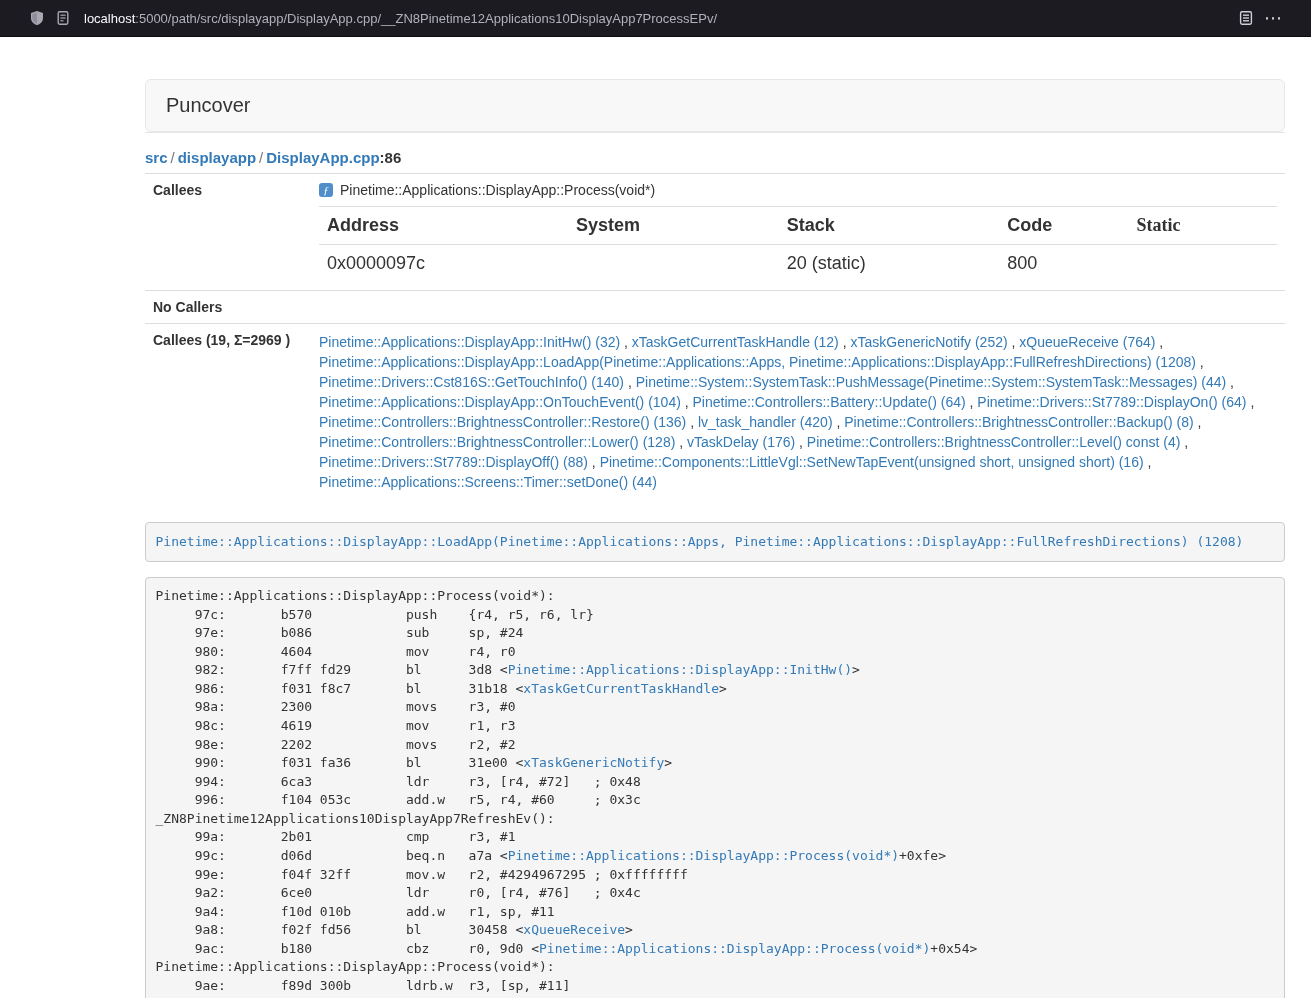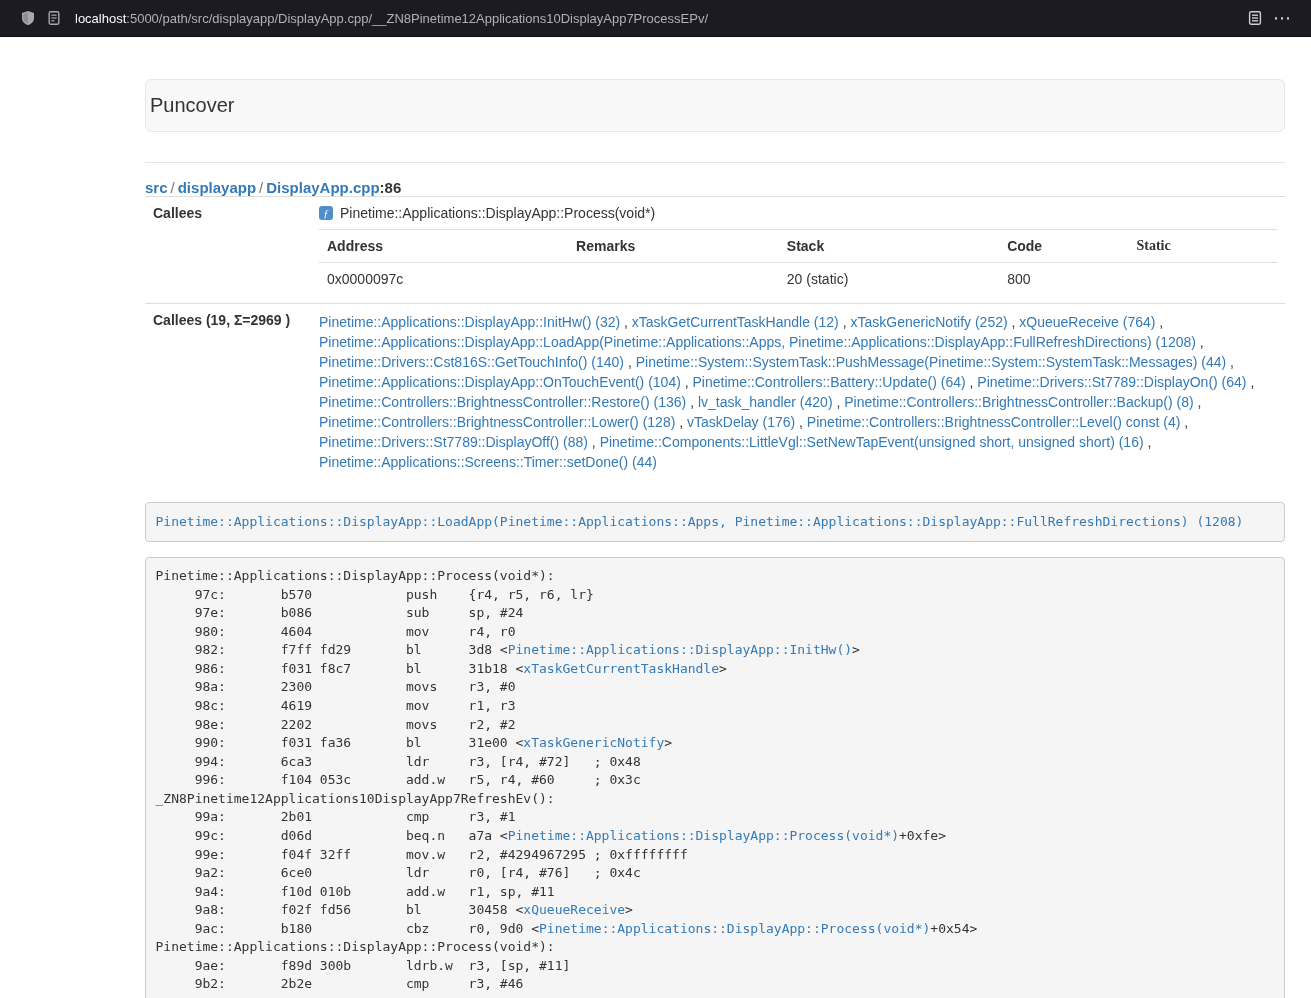--- a/index.html
+++ b/index.html
@@ -8,68 +8,68 @@
     background: #ffffff;
     font-family: "Liberation Sans", sans-serif;
     font-size: 14px; color: #333;
   }
   a { color: #337ab7; text-decoration: none; cursor: pointer; }
 
   
   .chrome {
     height: 36px; background: #1c1b22;
     border-bottom: 1px solid #0c0c0d;
-    display: flex; align-items: center; padding: 0 15px;
+    display: flex; align-items: center; padding: 0 24px;
   }
   .chrome-icon {
     display: inline-flex; align-items: center; justify-content: center;
     width: 26px; height: 26px; flex: 0 0 auto;
   }
   .urlbar {
     flex: 1 1 auto; font-size: 13px; color: #b1b1b9;
     white-space: nowrap; overflow: hidden; margin: 0 8px;
   }
   .url-host { color: #fbfbfe; }
   .chrome-more {
     color: #d7d7db; font-size: 18px; width: 28px; text-align: center;
     flex: 0 0 auto; line-height: 28px; cursor: default;
   }
 
   
   .container { width: 1140px; margin: 42px 0 0 145px; }
 
   .jumbotron {
     background: #f8f8f8; border: 1px solid #e7e7e7; border-radius: 6px;
-    padding: 14px 4px; font-size: 20px; color: #333; margin-bottom: 30px;
+    padding: 14px 20px; font-size: 20px; color: #333; 
   }
 
   hr.divider { border: 0; border-top: 1px solid #e5e5e5; margin: 0 0 16px; }
 
-  .breadcrumb { font-size: 15px; font-weight: bold; color: #333; margin-bottom: 0; }
+  .breadcrumb { font-size: 15px; font-weight: bold; color: #333; margin-bottom: 7px; }
   .breadcrumb .sep { color: #777; font-weight: normal; padding: 0 3px; }
 
   table.symbol-table { width: 100%; border-collapse: collapse; }
   table.symbol-table > tbody > tr > th,
   table.symbol-table > tbody > tr > td {
     border-top: 1px solid #ddd; padding: 8px; text-align: left;
     vertical-align: top; font-size: 14px;
   }
   th.rowlabel { white-space: nowrap; width: 150px; font-weight: bold; }
 
   .fn-name-line { display: flex; align-items: center; gap: 7px; padding-bottom: 8px; }
   .fn-icon {
     display: inline-block; width: 14px; height: 14px; background: #4f8ecb;
     border-radius: 3px; color: #fff; font-size: 11px; line-height: 14px;
     text-align: center; font-style: italic;
     font-family: "Liberation Serif", serif; flex: 0 0 auto;
   }
 
   table.stats-table { width: 100%; border-collapse: collapse; }
   table.stats-table th, table.stats-table td {
-    border-top: 1px solid #ddd; padding: 8px; text-align: left; font-size: 14px;
+    border-top: 1px solid #ddd; padding: 8px; text-align: left; font-size: 18px;
   }
   table.stats-table th { font-weight: bold; }
   .col-address { width: 26%; } .col-remarks { width: 22%; }
   .col-stack { width: 23%; margin-left: 16px; } .col-code { width: 13.5%; } .col-static { width: 15.5%; font-family: Liberation Serif, serif; }
 
   td.callees { line-height: 20px; }
 
   .symbol-panel, pre.code-block {
     background: #f5f5f5; border: 1px solid #ccc; border-radius: 4px;
     padding: 9.5px;
@@ -127,37 +127,41 @@
         <th class="rowlabel">Callees</th>
         <td>
           <div class="fn-name-line">
             <span class="fn-icon">ƒ</span>
             <span>Pinetime::Applications::DisplayApp::Process(void*)</span>
           </div>
           <table class="stats-table">
             <thead>
               <tr>
                 <th class="col-address">Address</th>
-                <th class="col-remarks">Remarks</th>
+                <th class="col-remarks">System</th>
                 <th class="col-stack">Stack</th>
                 <th class="col-code">Code</th>
                 <th class="col-static">Static</th>
               </tr>
             </thead>
             <tbody>
               <tr>
                 <td>0x0000097c</td>
                 <td></td>
                 <td>20 (static)</td>
                 <td>800</td>
                 <td></td>
               </tr>
             </tbody>
           </table>
         </td>
+      </tr>
+      <tr>
+        <th class="rowlabel">No Callers</th>
+        <td></td>
       </tr>
       <tr>
         <th class="rowlabel">Callees (19, Σ=2969 )</th>
         <td class="callees"><a href="#">Pinetime::Applications::DisplayApp::InitHw() (32)</a> , <a href="#">xTaskGetCurrentTaskHandle (12)</a> , <a href="#">xTaskGenericNotify (252)</a> , <a href="#">xQueueReceive (764)</a> , <a href="#">Pinetime::Applications::DisplayApp::LoadApp(Pinetime::Applications::Apps, Pinetime::Applications::DisplayApp::FullRefreshDirections) (1208)</a> , <a href="#">Pinetime::Drivers::Cst816S::GetTouchInfo() (140)</a> , <a href="#">Pinetime::System::SystemTask::PushMessage(Pinetime::System::SystemTask::Messages) (44)</a> , <a href="#">Pinetime::Applications::DisplayApp::OnTouchEvent() (104)</a> , <a href="#">Pinetime::Controllers::Battery::Update() (64)</a> , <a href="#">Pinetime::Drivers::St7789::DisplayOn() (64)</a> , <a href="#">Pinetime::Controllers::BrightnessController::Restore() (136)</a> , <a href="#">lv_task_handler (420)</a> , <a href="#">Pinetime::Controllers::BrightnessController::Backup() (8)</a> , <a href="#">Pinetime::Controllers::BrightnessController::Lower() (128)</a> , <a href="#">vTaskDelay (176)</a> , <a href="#">Pinetime::Controllers::BrightnessController::Level() const (4)</a> , <a href="#">Pinetime::Drivers::St7789::DisplayOff() (88)</a> , <a href="#">Pinetime::Components::LittleVgl::SetNewTapEvent(unsigned short, unsigned short) (16)</a> , <a href="#">Pinetime::Applications::Screens::Timer::setDone() (44)</a></td>
       </tr>
     </tbody>
   </table>
 
   <div class="symbol-panel"><a href="#">Pinetime::Applications::DisplayApp::LoadApp(Pinetime::Applications::Apps, Pinetime::Applications::DisplayApp::FullRefreshDirections) (1208)</a></div>
 

